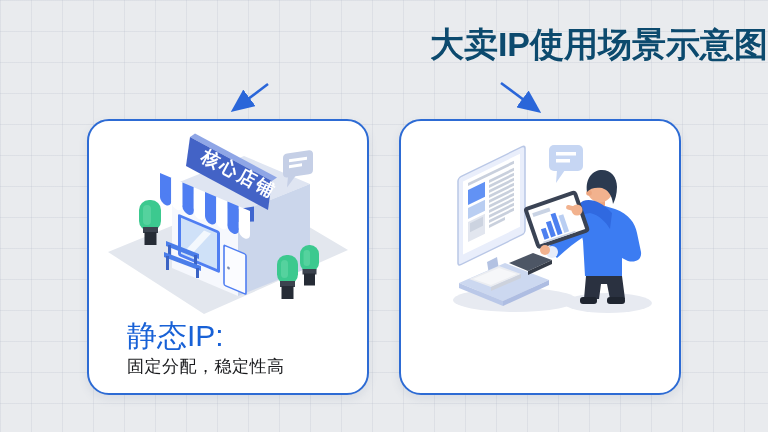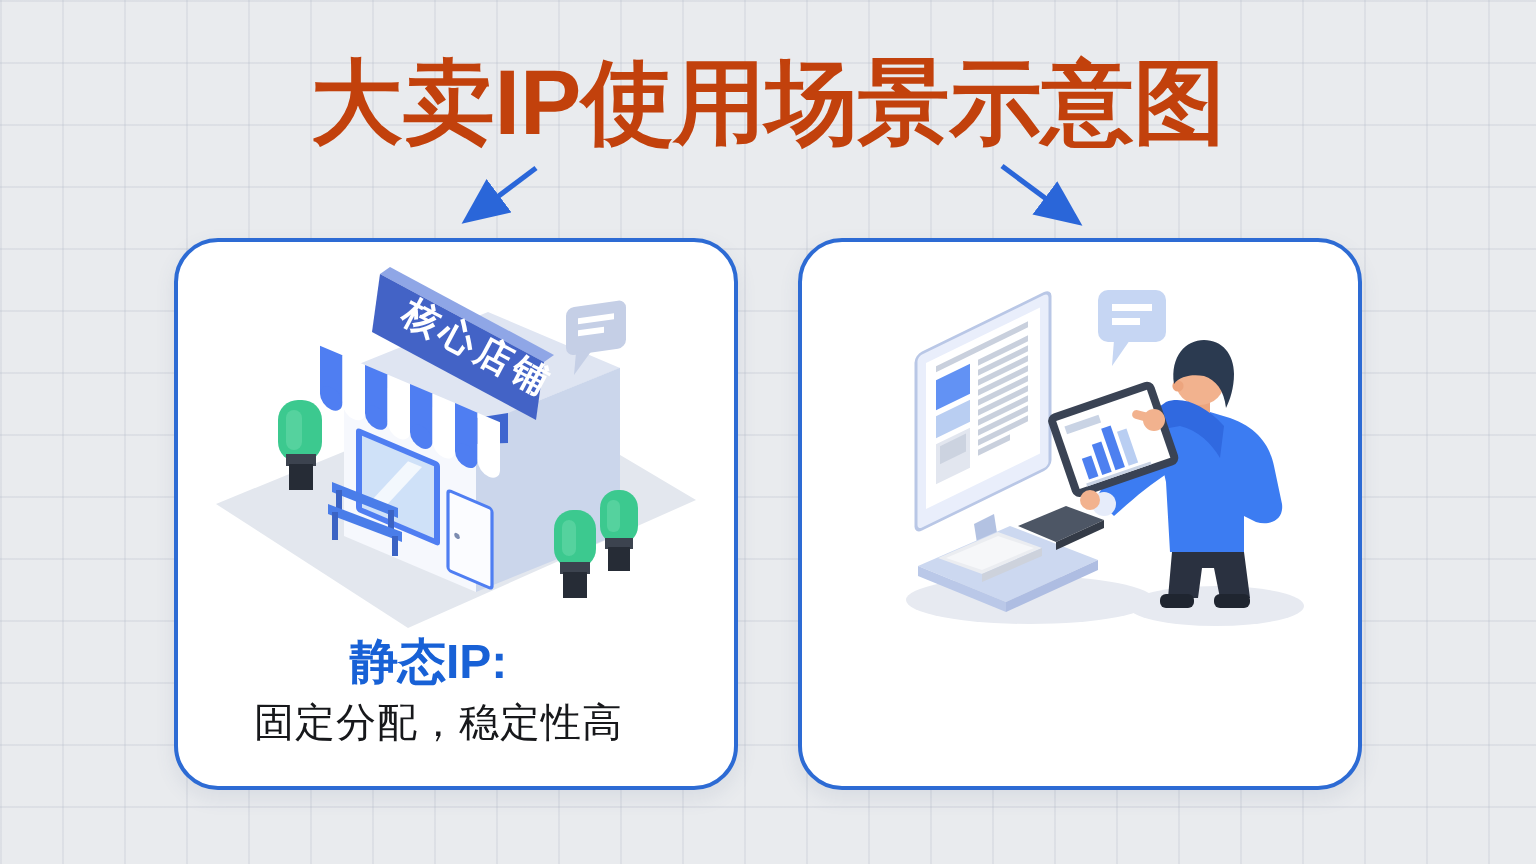--- a/index.html
+++ b/index.html
@@ -7,36 +7,36 @@
     width:768px;height:432px;overflow:hidden;position:relative;
     font-family:"Liberation Sans","DejaVu Sans",sans-serif;
     background-color:#e9ebee;
     background-image:
       linear-gradient(rgba(176,184,196,.22) 1px, transparent 1px),
       linear-gradient(90deg, rgba(176,184,196,.22) 1px, transparent 1px);
     background-size:31px 31px;
   }
   .page-title{
     position:absolute;top:26px;left:0;right:0;margin:0;
-    text-align:center;font-size:46px;line-height:1.1;font-weight:900;
-    color:#c2410c;letter-spacing:0px;
+    text-align:right;font-size:34px;line-height:1.1;font-weight:900;
+    color:#0c4a6e;letter-spacing:0px;
   }
   .arrows{position:absolute;left:0;top:0;width:768px;height:432px;pointer-events:none;}
   .card{
     position:absolute;top:119px;width:282px;height:276px;box-sizing:border-box;
     background:#ffffff;border:2px solid #2d6bd4;border-radius:22px;
     box-shadow:0 4px 10px rgba(70,90,130,.10);
   }
   .card-left{left:87px;}
   .card-right{left:399px;}
   .illus{position:absolute;left:0;top:0;width:278px;height:197px;display:block;}
   .card-text{position:absolute;left:38px;top:197px;width:230px;}
   .card-right .card-text{left:40px;}
-  .ip-label{font-size:24px;font-weight:bold;color:#1861d6;line-height:1.18;margin-left:48px;}
-  .ip-desc{font-size:20px;font-weight:500;color:#17181b;line-height:1.2;margin-top:4px;letter-spacing:.5px;}
+  .ip-label{font-size:30px;font-weight:normal;color:#1861d6;line-height:1.18;}
+  .ip-desc{font-size:17px;font-weight:500;color:#17181b;line-height:1.2;margin-top:4px;letter-spacing:.5px;}
 </style>
 </head>
 <body>
 
 <h1 class="page-title">大卖IP使用场景示意图</h1>
 
 <svg class="arrows" viewBox="0 0 768 432">
   <defs>
     <marker id="ah" markerWidth="9" markerHeight="8" refX="6.5" refY="4" orient="auto">
       <polygon points="0,0 9,4 0,8" fill="#2a66d9"></polygon>

